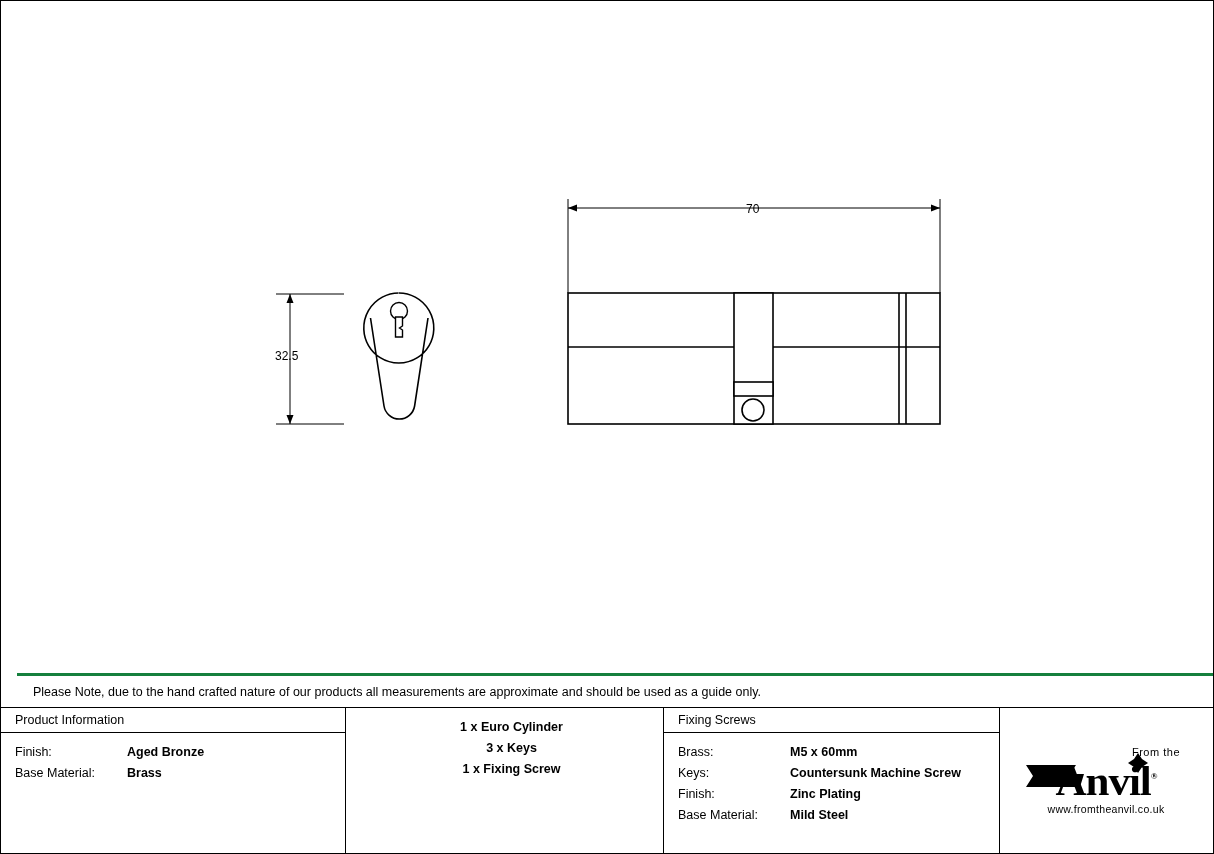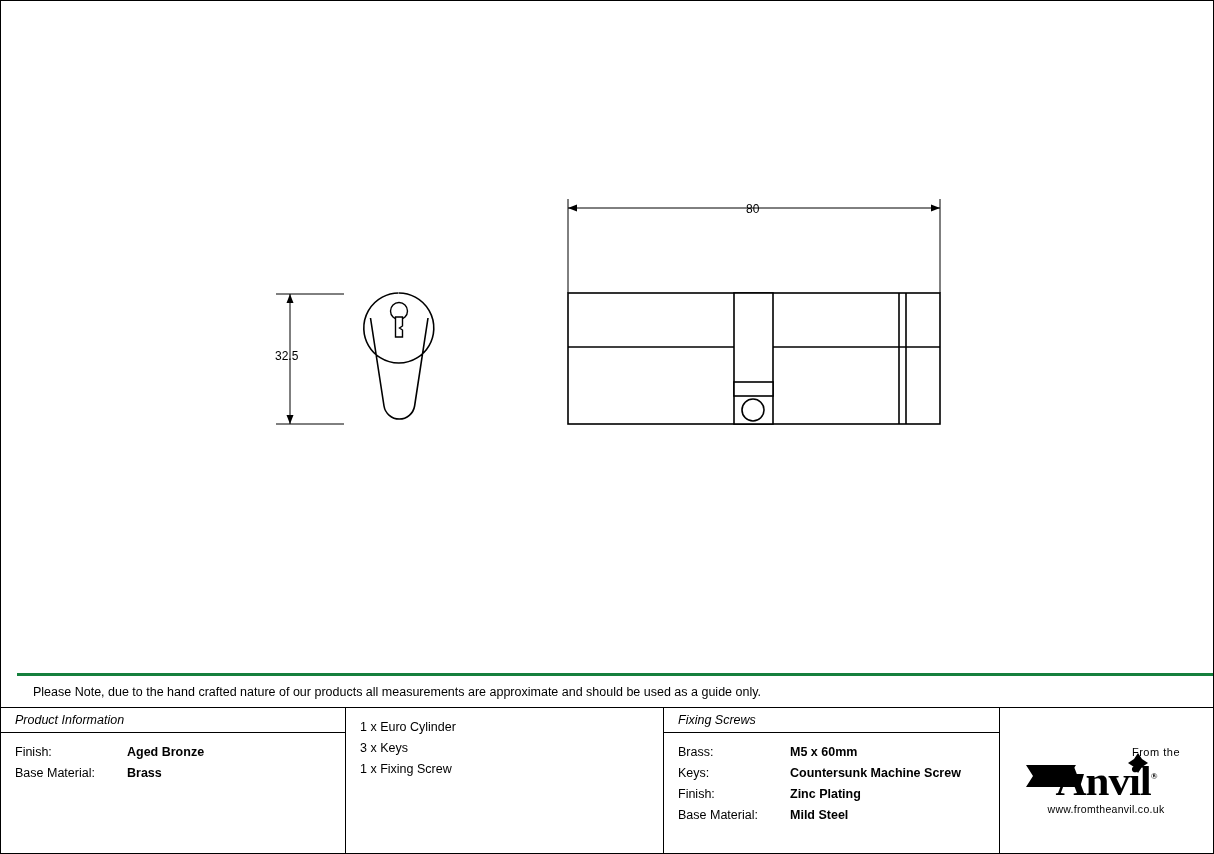--- a/index.html
+++ b/index.html
@@ -77,35 +77,35 @@
   .tcol.c3 { width: 336px; border-right: 1px solid #000; }
   .tcol.c4 { width: 212px; }
 
   .col-head {
     height: 25px;
     line-height: 25px;
     padding-left: 14px;
     font-size: 12.5px;
     border-bottom: 1px solid #000;
     box-sizing: border-box;
-    font-style: italic;
   }
   .col-body {
     padding: 9px 0 0 14px;
     font-size: 12.5px;
   }
   .kv {
     display: flex;
     line-height: 21px;
   }
   .kv .k { width: 112px; flex: 0 0 112px; }
   .kv .v { font-weight: bold; }
   .plain {
     line-height: 21px;
-    font-weight: normal;
+    font-weight: bold;
+    text-align: center;
   }
 
   
   #logo-cell {
     position: relative;
     width: 100%;
     height: 100%;
   }
   #logo-wrap {
     position: absolute;
@@ -196,21 +196,21 @@
 
         <circle cx="752" cy="409" r="11"></circle>
 
         <line x1="898" y1="292" x2="898" y2="423"></line>
         <line x1="905" y1="292" x2="905" y2="423"></line>
       </g>
 
     </svg>
 
     <div class="dim-label" style="left:274px; top:348px;">32.5</div>
-    <div class="dim-label" style="left:745px; top:201px;">80</div>
+    <div class="dim-label" style="left:745px; top:201px;">70</div>
   </div>
 
   <div id="note-row">
     <div id="note-text">Please Note, due to the hand crafted nature of our products all measurements are approximate and should be used as a guide only.</div>
   </div>
 
   <div id="table-row">
 
     <div class="tcol c1">
       <div class="col-head">Product Information</div>

